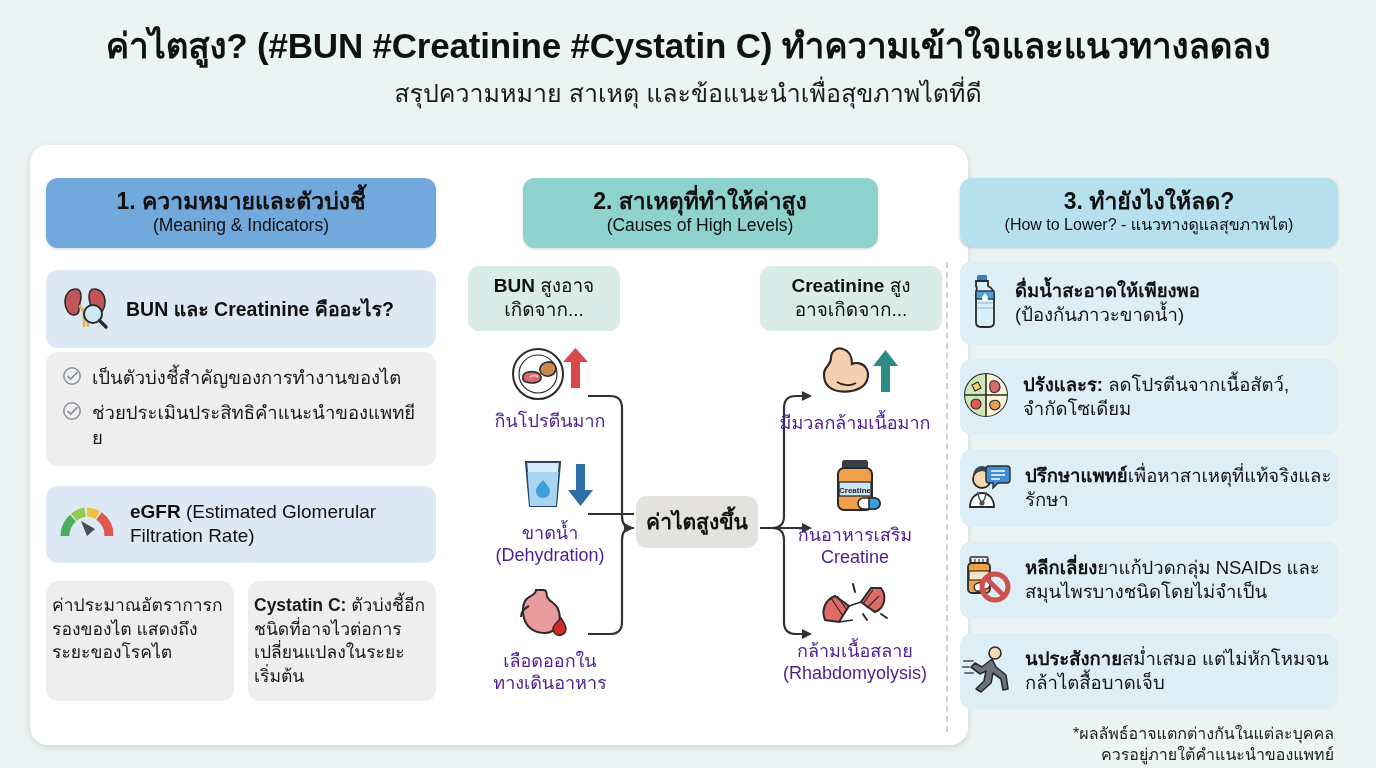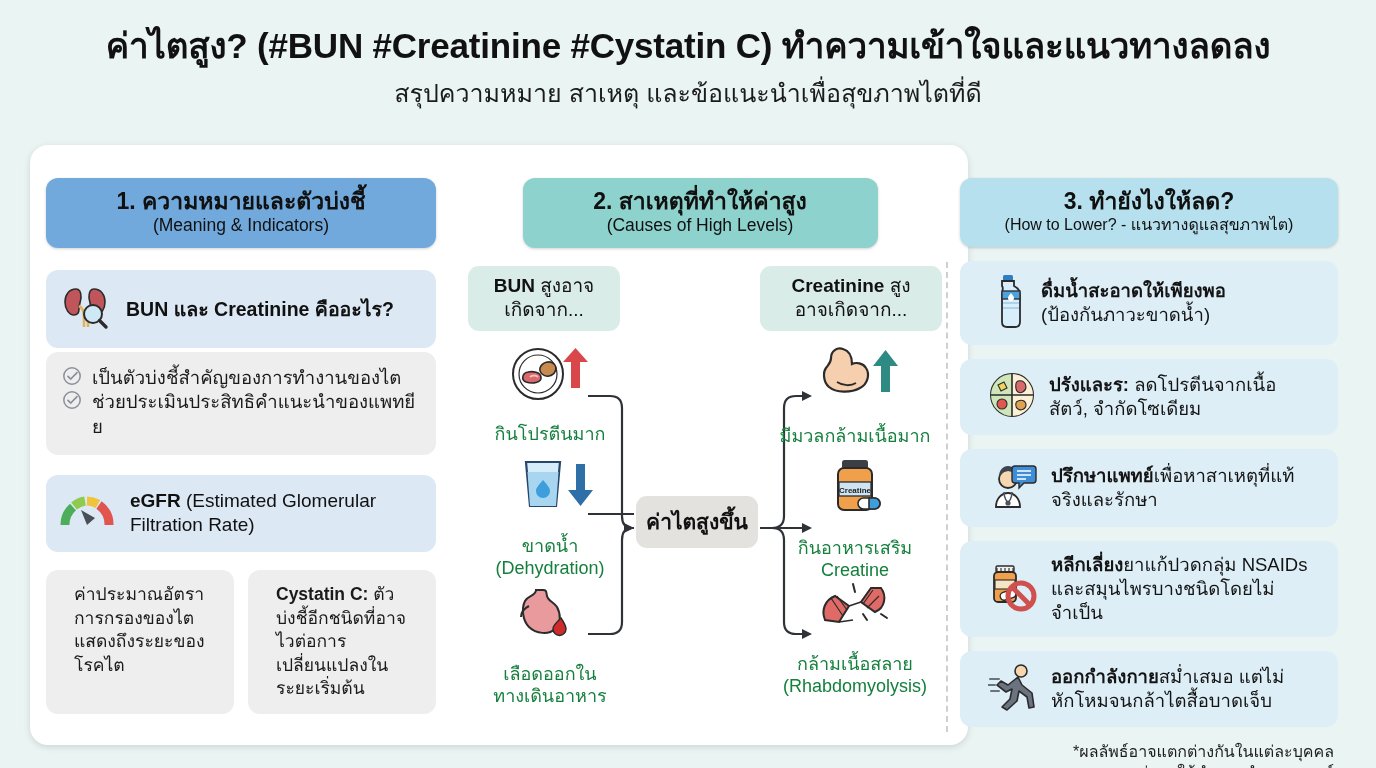--- a/index.html
+++ b/index.html
@@ -51,47 +51,47 @@
   
   .blk { border-radius: 12px; }
   .blk-blue { background: #dde8f5; }
   .blk-grey { background: #eeeeee; }
 
   .b1 { margin-top: 22px; display: flex; align-items: center; gap: 10px;
         padding: 13px 14px; }
   .b1 .tx { font-size: 19.5px; font-weight: bold; line-height: 1.3; color: #111; }
 
   .b2 { margin-top: 4px; padding: 14px 16px 16px; }
-  .chk { display: flex; gap: 10px; }
+  .chk { display: flex; gap: 10px; margin-bottom: 11px; }
   .chk:last-child { margin-bottom: 0; }
   .chk .tx { font-size: 18.5px; color: #1a1a1a; line-height: 1.3; }
 
   .b3 { margin-top: 20px; display: flex; align-items: center; gap: 12px;
         padding: 14px 14px; }
   .b3 .tx { font-size: 19px; line-height: 1.3; color: #111; }
   .b3 .tx b { font-weight: bold; }
 
   .b4row { margin-top: 18px; display: flex; gap: 14px; }
-  .b4 { flex: 1; padding: 13px 28px; border-radius: 12px; background: #eeeeee; }
+  .b4 { flex: 1; padding: 13px 6px; border-radius: 12px; background: #eeeeee; }
   .b4 .tx { font-size: 17.5px; line-height: 1.35; color: #1a1a1a; }
   .b4 .tx b { font-weight: bold; }
 
   
   .flow { position: relative; height: 470px; margin-top: 18px; }
   .pill {
     position: absolute; background: #d9ece7; border-radius: 11px;
     text-align: center; padding: 8px 14px 9px;
     font-size: 19px; line-height: 1.25; color: #111;
   }
   .pill b { font-weight: bold; }
   .pillL { left: 8px; top: 0; width: 152px; }
   .pillR { left: 300px; top: 0; width: 182px; }
 
   .node { position: absolute; text-align: center; }
-  .node .lbl { font-size: 18px; line-height: 1.22; color: #15803d; margin-top: 16px; }
+  .node .lbl { font-size: 18px; line-height: 1.22; color: #4c1d95; margin-top: 3px; }
   .n1 { left: 5px;  top: 78px;  width: 170px; }
   .n2 { left: 5px;  top: 188px; width: 170px; }
   .n3 { left: 5px;  top: 318px; width: 170px; }
   .n4 { left: 305px; top: 78px;  width: 180px; }
   .n5 { left: 305px; top: 190px; width: 180px; }
   .n6 { left: 305px; top: 310px; width: 180px; }
 
   .center-pill {
     position: absolute; left: 176px; top: 230px; width: 122px;
     background: #e4e2df; border-radius: 11px; text-align: center;
@@ -101,21 +101,21 @@
 
   .divider {
     position: absolute; left: 946px; top: 262px;
     width: 0; height: 470px;
     border-left: 2px dashed #cfcfcf;
   }
 
   
   .tip {
     margin-top: 14px; background: #ddeef7; border-radius: 12px;
-    display: flex; align-items: center; gap: 13px; padding: 12px 28px;
+    display: flex; align-items: center; gap: 13px; padding: 12px 2px;
     min-height: 72px;
   }
   .tip:first-of-type { margin-top: 22px; }
   .tip .tx { font-size: 18.5px; line-height: 1.3; color: #141414; }
   .tip .tx b { font-weight: bold; }
   .foot {
     margin-top: 14px; text-align: right; font-size: 16px;
     line-height: 1.35; color: #1d1d1d; padding-right: 4px;
   }
 
@@ -379,20 +379,20 @@
     </div>
 
     <div class="tip">
       <span class="ico">
         <svg width="50" height="48" viewBox="0 0 50 48">
           <circle cx="33" cy="8" r="6" fill="#f7d7b0" stroke="#2b2b2b" stroke-width="1.6"></circle>
           <path d="M30 14 L20 22 L13 18 L9 22 L18 29 L24 26 L22 36 L14 44 L19 47 L29 38 L31 28 L39 34 L41 45 L46 44 L44 30 L34 22 Z" fill="#6b7280" stroke="#2b2b2b" stroke-width="1.6" stroke-linejoin="round"></path>
           <path d="M2 16h9M0 22h7M3 28h8" stroke="#6b7280" stroke-width="2" stroke-linecap="round"></path>
         </svg>
       </span>
-      <span class="tx"><b>ออกกำลังกาย</b><span>สม่ำเสมอ แต่ไม่หักโหมจนกล้าไตสื้อบาดเจ็บ</span></span>
+      <span class="tx"><b>นประสังกาย</b><span>สม่ำเสมอ แต่ไม่หักโหมจนกล้าไตสื้อบาดเจ็บ</span></span>
     </div>
 
     <div class="foot" style="white-space:pre-line">*ผลลัพธ์อาจแตกต่างกันในแต่ละบุคคล
 ควรอยู่ภายใต้คำแนะนำของแพทย์</div>
   </div>
 
 </div>
 
 </body></html>

